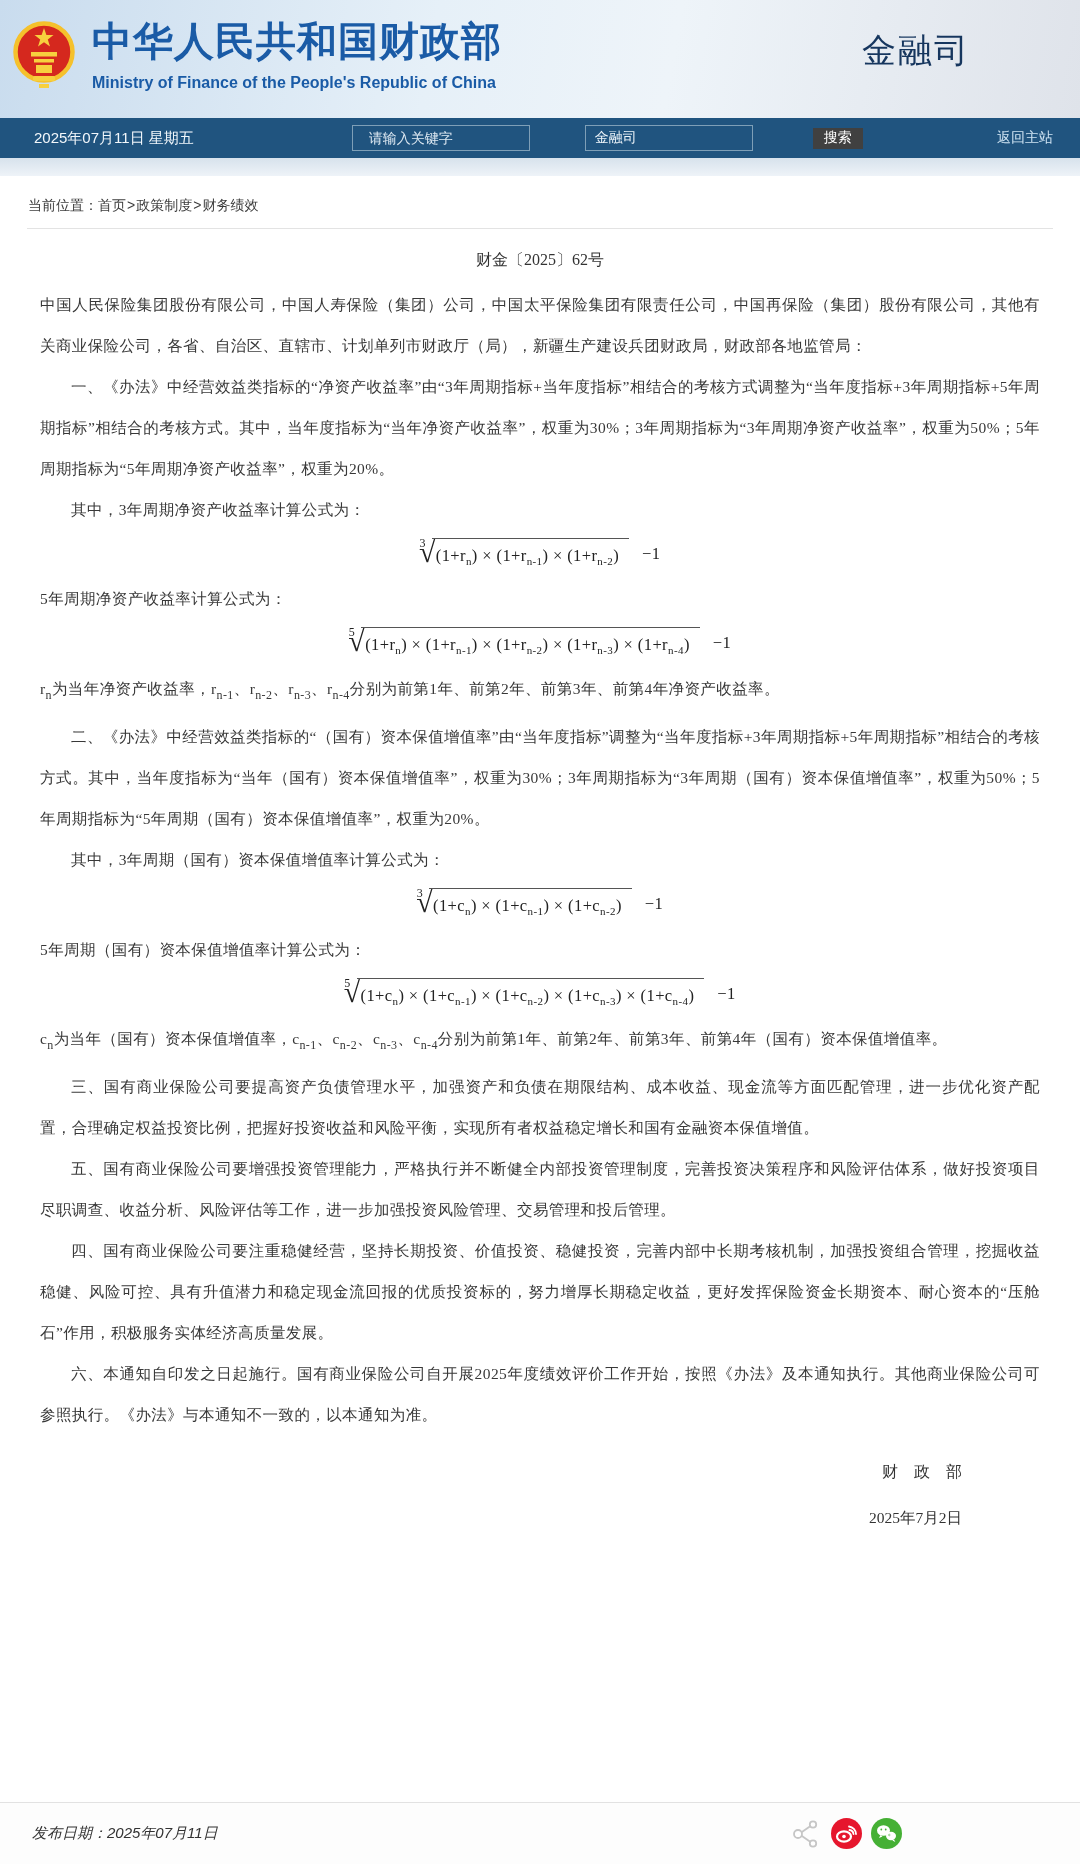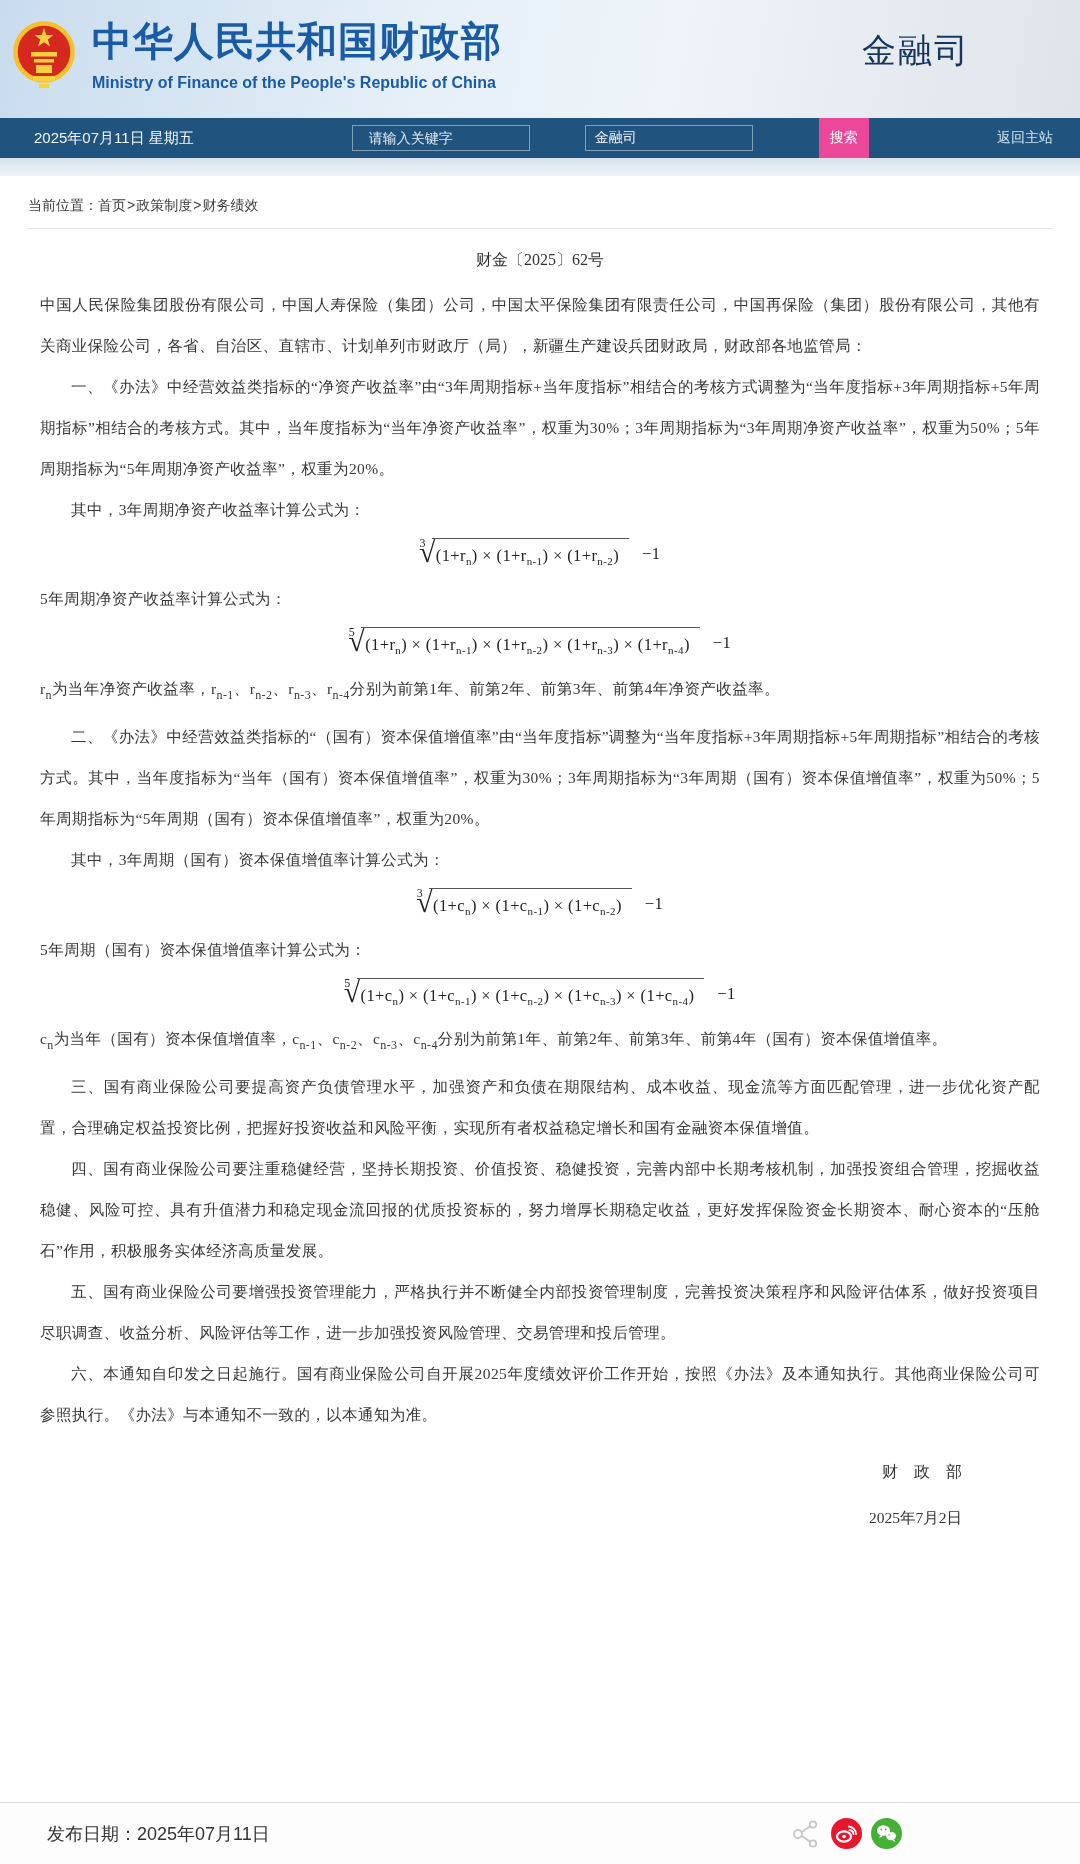--- a/index.html
+++ b/index.html
@@ -37,21 +37,21 @@
     border:1px solid #7e9fb7; color:#e7f1f8; padding:0 16px; font-size:14px;
     font-family:inherit; outline:none;
   }
   .search-input::placeholder { color:#dfeaf3; opacity:1; }
   .search-scope {
     margin-left:19px; width:168px; height:26px; border:1px solid #7e9fb7;
     display:flex; align-items:center; padding:0 9px; font-size:14px; color:#eef5fa;
     cursor:pointer;
   }
   .search-btn {
-    margin-left:30px; width:50px; height:40px; background:#ec4899; color:#fff;
+    margin-left:24px; width:50px; height:21px; background:#404040; color:#fff;
     border:none; font-size:14px; cursor:pointer; font-family:inherit;
   }
   .home-link { margin-left:auto; margin-right:27px; color:#cfe4f3; font-size:14px; text-decoration:none; cursor:pointer; }
   
   .substrip { height:18px; flex:0 0 auto; background:linear-gradient(#d7e2ec,#eef3f8); }
   
   .content { background:#fff; flex:1 1 auto; display:flex; flex-direction:column; }
   .breadcrumb-row {
     margin:0 27px; padding:21px 1px 13px; font-size:14px; color:#3c3c3c;
     border-bottom:1px solid #e3e3e3;
@@ -89,21 +89,21 @@
   
   .signature { text-align:right; padding-right:118px; margin-top:14px;
     font-family:"Liberation Serif","DejaVu Serif",serif; color:#333; }
   .signature-name { font-size:16px; line-height:46px; }
   .signature-date { font-size:15.5px; line-height:46px; }
   
   .footer {
     margin-top:auto; flex:0 0 auto; border-top:1px solid #e2e2e2; height:62px;
     display:flex; align-items:center; background:#fdfdfd;
   }
-  .publish-date { margin-left:47px; font-size:18px; color:#333; }
+  .publish-date { margin-left:32px; font-size:15px; color:#333;font-style:italic; }
   .share-row { margin-left:auto; margin-right:178px; display:flex; align-items:center; gap:9px; }
   .share-row svg { display:block; cursor:pointer; }
 </style>
 </head>
 <body>
 
 <div class="page">
 
   <div class="header">
     <svg class="emblem" viewBox="0 0 64 88">
@@ -171,22 +171,22 @@
         </div>
         <p class="para">5年周期（国有）资本保值增值率计算公式为：</p>
         <div class="formula">
           <span class="root-index">5</span>
           <span class="radical">√</span>
           <span class="radicand">(1+c<sub>n</sub>) × (1+c<sub>n-1</sub>) × (1+c<sub>n-2</sub>) × (1+c<sub>n-3</sub>) × (1+c<sub>n-4</sub>)</span>
           <span class="formula-suffix">−1</span>
         </div>
         <p class="para subtext">c<sub>n</sub>为当年（国有）资本保值增值率，c<sub>n-1</sub>、c<sub>n-2</sub>、c<sub>n-3</sub>、c<sub>n-4</sub>分别为前第1年、前第2年、前第3年、前第4年（国有）资本保值增值率。</p>
         <p class="para indent">三、国有商业保险公司要提高资产负债管理水平，加强资产和负债在期限结构、成本收益、现金流等方面匹配管理，进一步优化资产配置，合理确定权益投资比例，把握好投资收益和风险平衡，实现所有者权益稳定增长和国有金融资本保值增值。</p>
+        <p class="para indent">五、国有商业保险公司要增强投资管理能力，严格执行并不断健全内部投资管理制度，完善投资决策程序和风险评估体系，做好投资项目尽职调查、收益分析、风险评估等工作，进一步加强投资风险管理、交易管理和投后管理。</p>
         <p class="para indent">四、国有商业保险公司要注重稳健经营，坚持长期投资、价值投资、稳健投资，完善内部中长期考核机制，加强投资组合管理，挖掘收益稳健、风险可控、具有升值潜力和稳定现金流回报的优质投资标的，努力增厚长期稳定收益，更好发挥保险资金长期资本、耐心资本的“压舱石”作用，积极服务实体经济高质量发展。</p>
-        <p class="para indent">五、国有商业保险公司要增强投资管理能力，严格执行并不断健全内部投资管理制度，完善投资决策程序和风险评估体系，做好投资项目尽职调查、收益分析、风险评估等工作，进一步加强投资风险管理、交易管理和投后管理。</p>
         <p class="para indent">六、本通知自印发之日起施行。国有商业保险公司自开展2025年度绩效评价工作开始，按照《办法》及本通知执行。其他商业保险公司可参照执行。《办法》与本通知不一致的，以本通知为准。</p>
       </div>
 
     <div class="signature">
       <div class="signature-name">财　政　部</div>
       <div class="signature-date">2025年7月2日</div>
     </div>
 
     <div class="footer">
       <span class="publish-date"><span>发布日期：</span><span>2025年07月11日</span></span>

